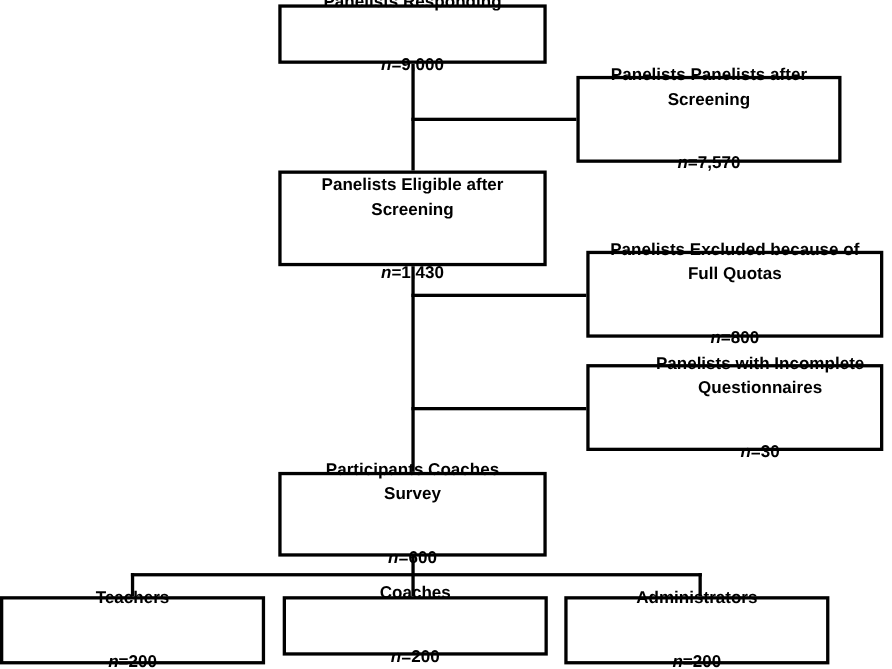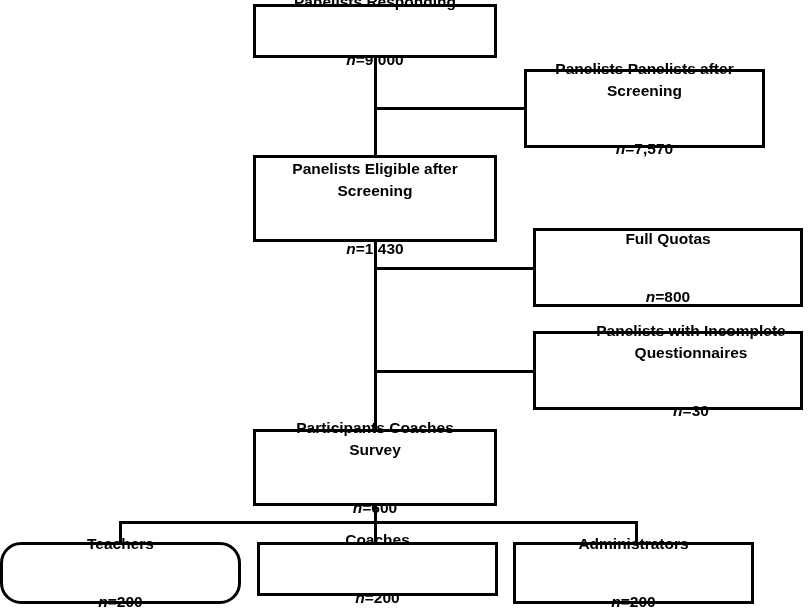--- a/index.html
+++ b/index.html
@@ -80,37 +80,38 @@
     <div class="box-line count"><span class="ital">n</span><span>=7,570</span></div>
   </div>
 
   <div class="flow-box" style="left:253px; top:155px; width:244px; height:87px;justify-content:space-between;">
     <div class="box-line">Panelists Eligible after</div>
     <div class="box-line">Screening</div>
     <div class="box-line count"><span class="ital">n</span><span>=1,430</span></div>
   </div>
 
   <div class="flow-box" style="left:533px; top:228px; width:270px; height:79px;">
+    <div class="box-line">Panelists Excluded because of</div>
     <div class="box-line">Full Quotas</div>
     <div class="box-line count"><span class="ital">n</span><span>=800</span></div>
   </div>
 
   <div class="flow-box" style="left:533px; top:331px; width:270px; height:79px;padding-left:46px;">
     <div class="box-line">Panelists with Incomplete</div>
     <div class="box-line">Questionnaires</div>
     <div class="box-line count"><span class="ital">n</span><span>=30</span></div>
   </div>
 
   <div class="flow-box" style="left:253px; top:429px; width:244px; height:77px;">
     <div class="box-line">Participants Coaches</div>
     <div class="box-line">Survey</div>
     <div class="box-line count"><span class="ital">n</span><span>=600</span></div>
   </div>
 
-  <div class="flow-box" style="left:0px; top:542px; width:241px; height:62px;border-radius:21px;">
+  <div class="flow-box" style="left:0px; top:542px; width:241px; height:62px;">
     <div class="box-line">Teachers</div>
     <div class="box-line count"><span class="ital">n</span><span>=200</span></div>
   </div>
 
   <div class="flow-box" style="left:257px; top:542px; width:241px; height:54px;">
     <div class="box-line">Coaches</div>
     <div class="box-line count"><span class="ital">n</span><span>=200</span></div>
   </div>
 
   <div class="flow-box" style="left:513px; top:542px; width:241px; height:62px;">

